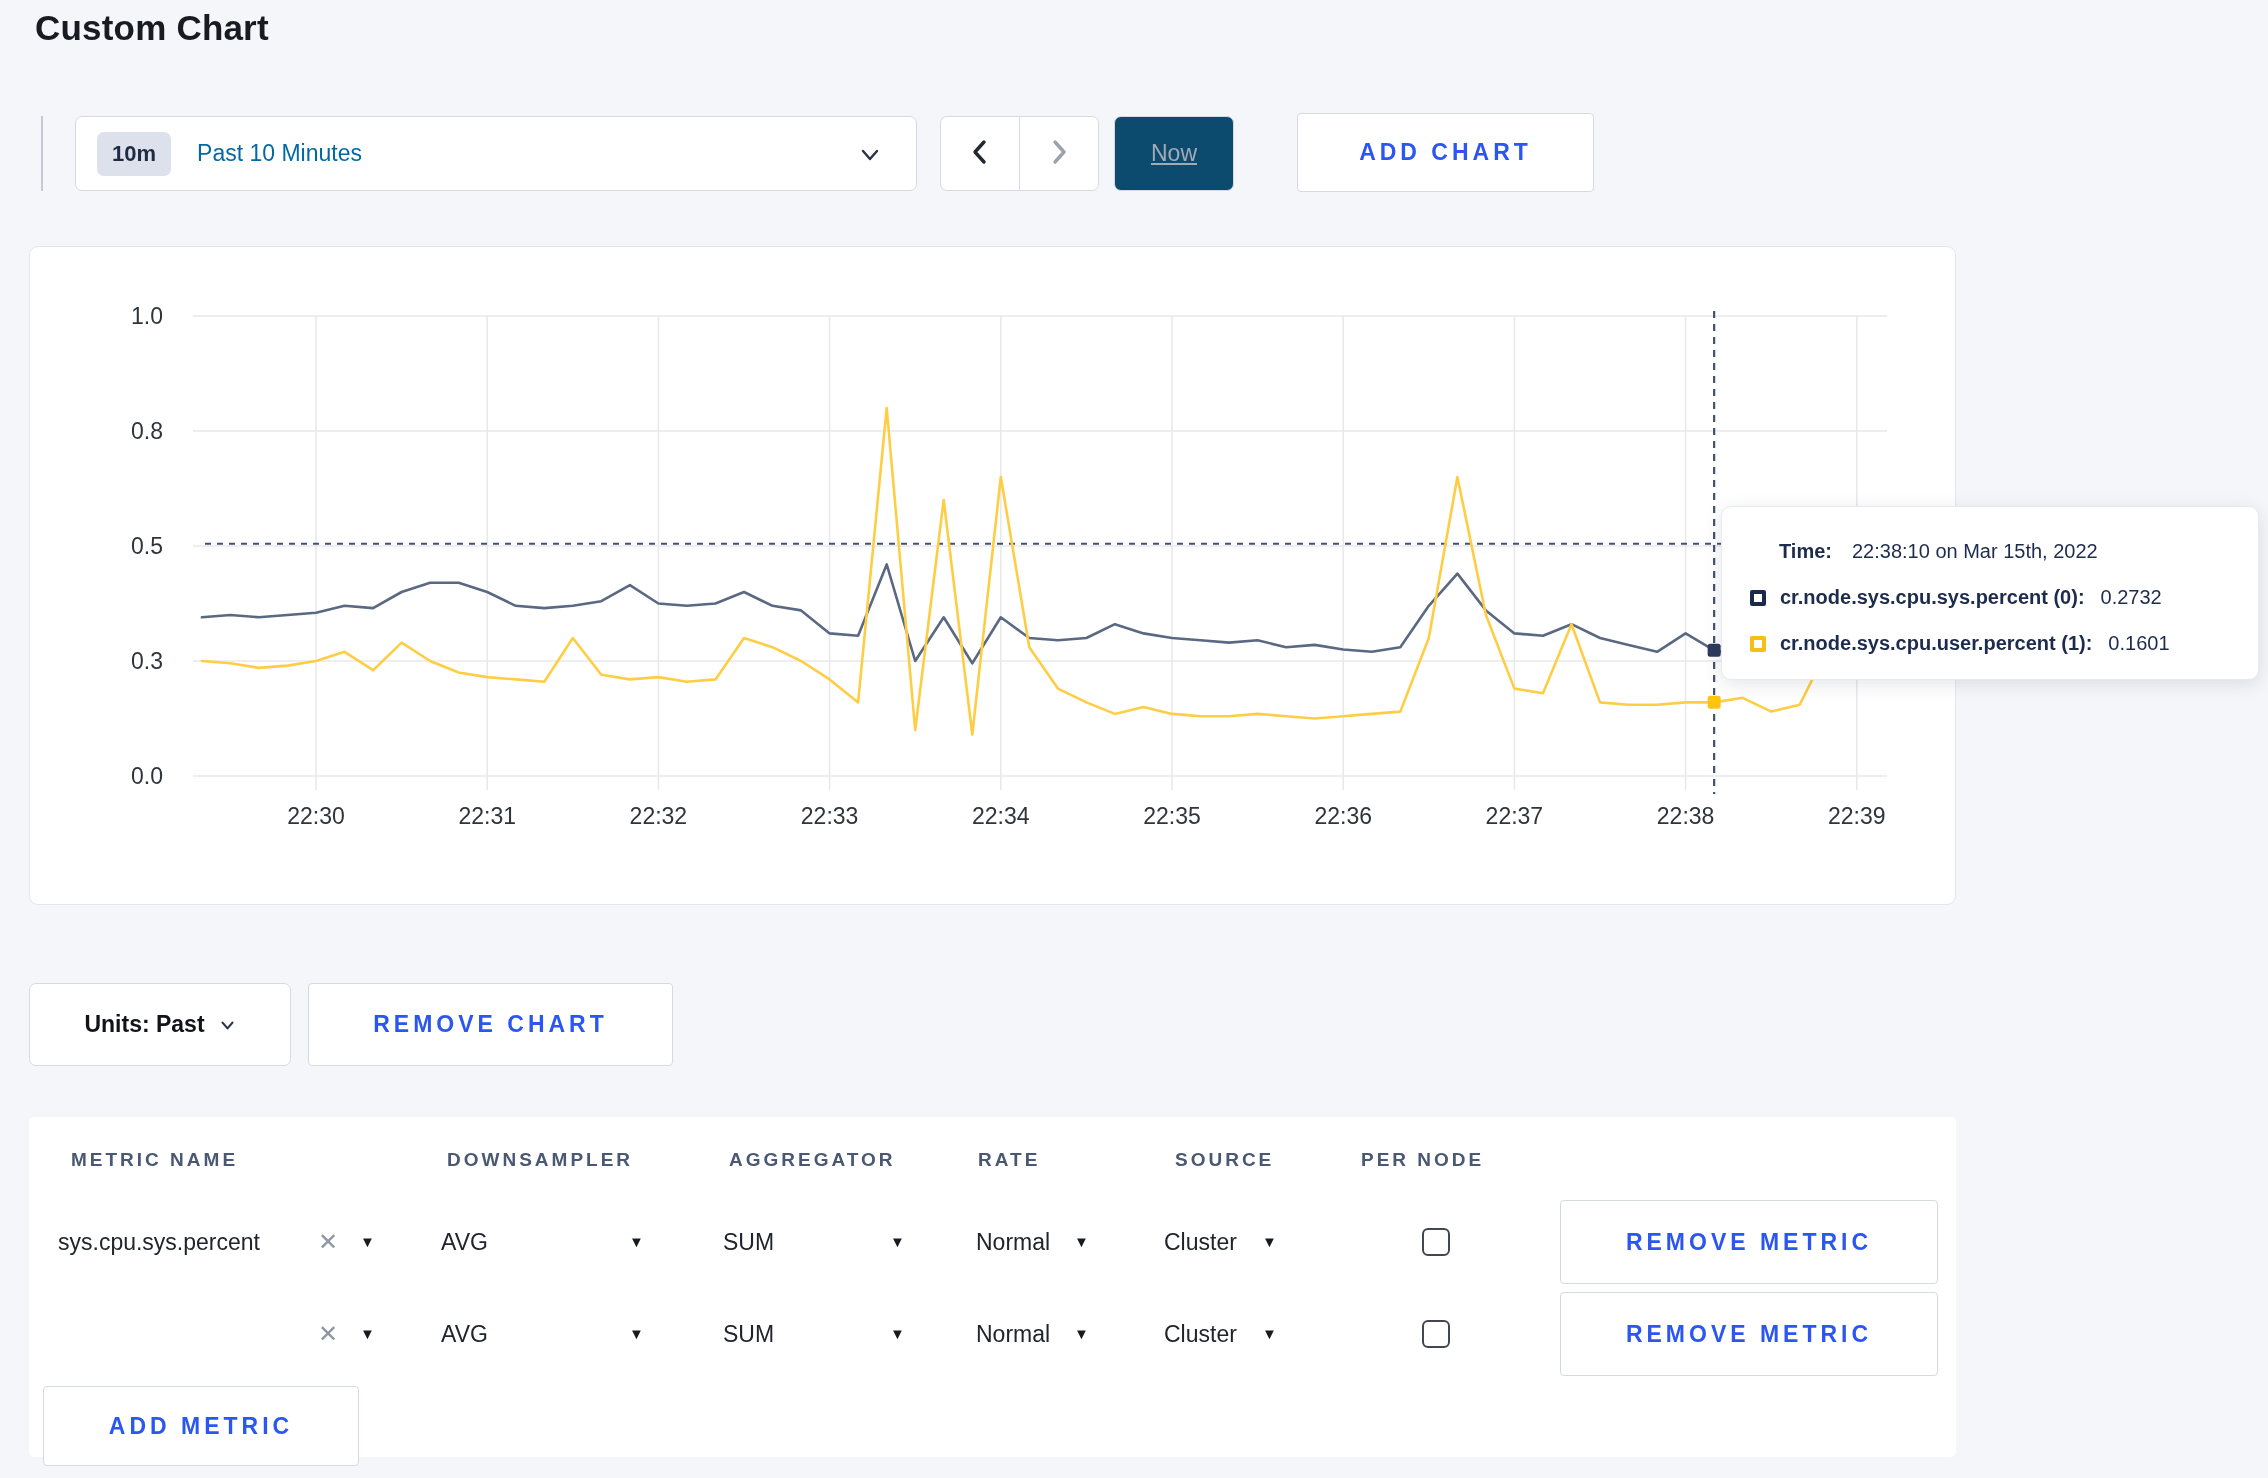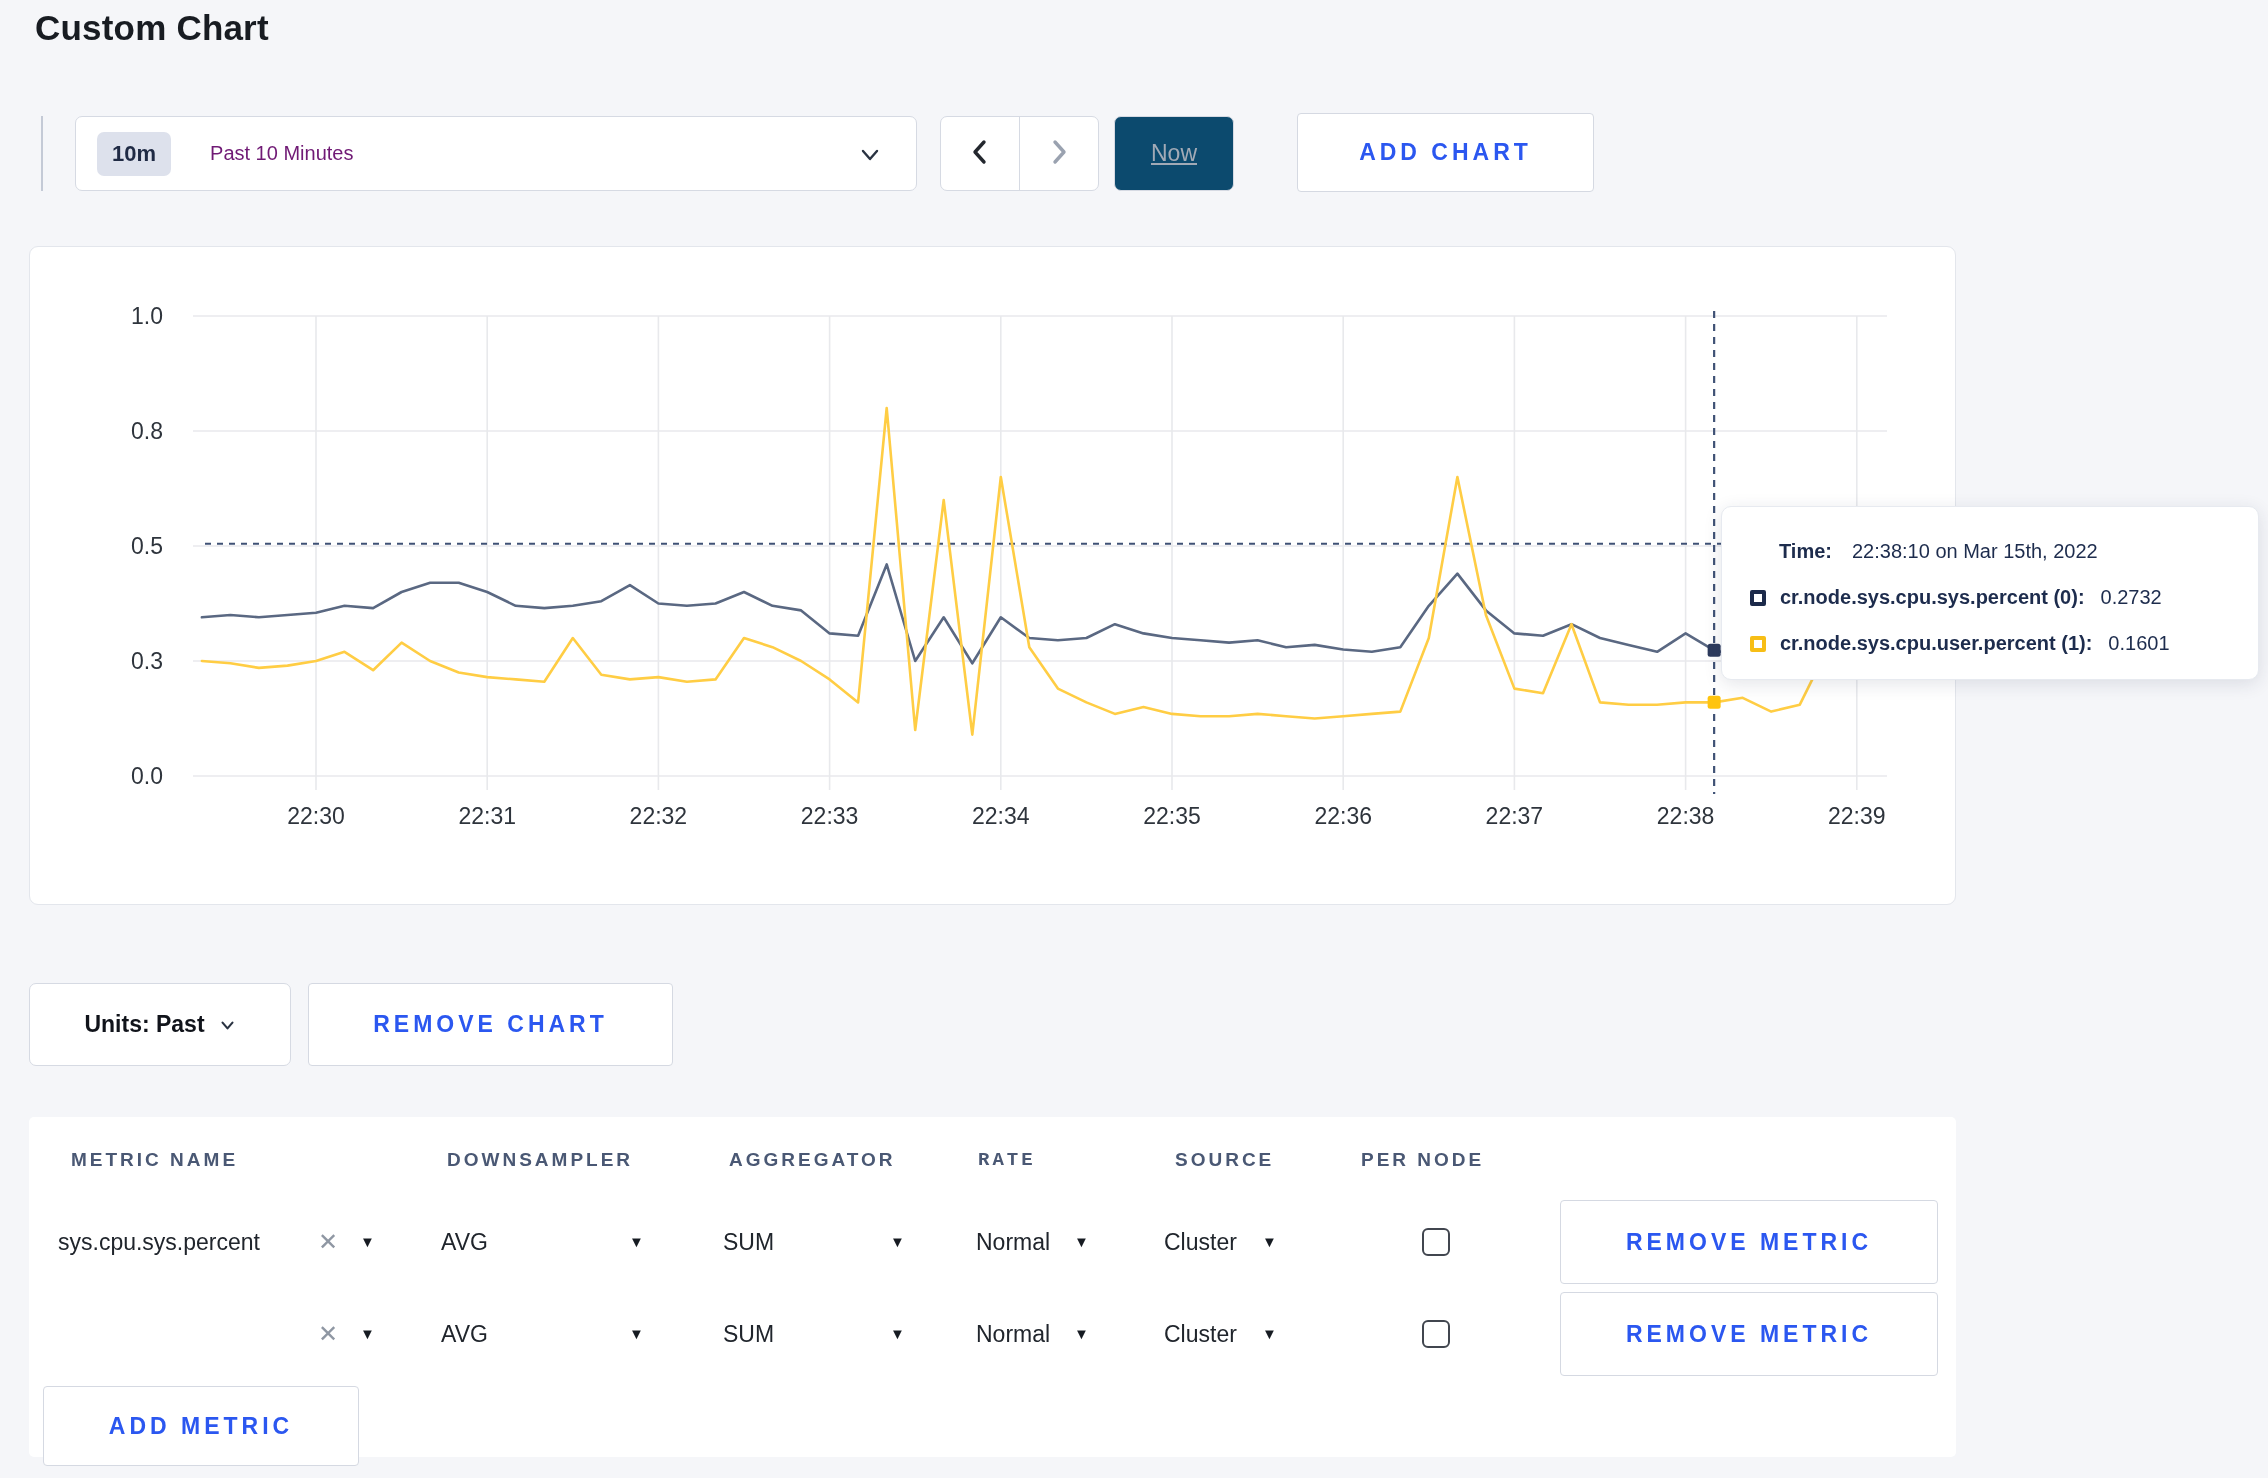--- a/index.html
+++ b/index.html
@@ -6,21 +6,21 @@
   body { font-family:"Liberation Sans", sans-serif; background:#f5f6f9; }
   .page { position:relative; width:2268px; height:1478px; background:#f5f6f9; overflow:hidden; }
 
   .page-title { position:absolute; left:35px; top:8px; font-size:35px; font-weight:700; color:#181c22; letter-spacing:.2px; }
 
   
   .toolbar-divider { position:absolute; left:41px; top:116px; width:2px; height:75px; background:#c4cad6; }
   .time-select { position:absolute; left:75px; top:116px; width:842px; height:75px; background:#fff;
                  border:1px solid #d6dae3; border-radius:7px; display:flex; align-items:center; cursor:pointer; }
   .time-badge { margin-left:21px; background:#dde1ec; border-radius:7px; padding:9px 15px; font-size:22px; font-weight:700; color:#1f2a44; }
-  .time-label { margin-left:39px; font-size:20px; color:#701a75; }
+  .time-label { margin-left:26px; font-size:23px; color:#0369a1; }
   .time-select .chev { position:absolute; right:34px; top:26px; }
   .arrow-group { position:absolute; left:940px; top:116px; width:159px; height:75px; background:#fff;
                  border:1px solid #d6dae3; border-radius:7px; display:flex; }
   .arrow-btn { flex:1; display:flex; align-items:center; justify-content:center; background:transparent; border:none; cursor:pointer; }
   .arrow-btn.prev { border-right:1px solid #d6dae3; }
   .now-btn { position:absolute; left:1114px; top:116px; width:120px; height:75px; background:#0c4a6e; border:1px solid #d6dae3;
              border-radius:7px; font-family:inherit; font-size:23px; color:#a2aab6; cursor:default;text-decoration:underline; }
   .btn-blue { background:#fff; border:1px solid #d5d9e2; border-radius:4px; color:#2b57f0; font-family:inherit;
               font-size:23px; font-weight:600; letter-spacing:4px; cursor:pointer; }
   .add-chart-btn { position:absolute; left:1297px; top:113px; width:297px; height:79px; }
@@ -44,21 +44,21 @@
   
   .units-btn { position:absolute; left:29px; top:983px; width:262px; height:83px; background:#fff; border:1px solid #d6dae3;
                border-radius:7px; font-family:inherit; font-size:23px; font-weight:700; color:#10131a; cursor:pointer; }
   .units-btn .chev { margin-left:14px; position:relative; top:2px; }
   .remove-chart-btn { position:absolute; left:308px; top:983px; width:365px; height:83px; }
 
   
   .metrics-card { position:absolute; left:29px; top:1117px; width:1927px; height:340px; background:#fff; border-radius:5px; }
   .mt-header { position:absolute; top:20px; left:0; width:100%; height:46px; }
   .mt-header span { position:absolute; font-size:19px; font-weight:700; letter-spacing:3px; color:#4a5874; line-height:46px; }
-  .h-metric{left:42px;} .h-down{left:418px;} .h-agg{left:700px;} .h-rate{left:949px;font-family:Liberation Mono, monospace;} .h-source{left:1146px;} .h-pernode{left:1332px;}
+  .h-metric{left:42px;} .h-down{left:418px;} .h-agg{left:700px;} .h-rate{left:949px;} .h-source{left:1146px;} .h-pernode{left:1332px;}
   .mt-row { position:absolute; left:0; width:100%; height:92px; }
   .mt-row.r0 { top:79px; } .mt-row.r1 { top:171px; }
   .cell { position:absolute; font-size:23px; color:#20252c; line-height:92px; white-space:nowrap; }
   .c-metric{left:29px;} .c-x{left:289px; color:#8f97a3; font-size:24px; cursor:pointer;}
   .caret { position:absolute; font-size:15px; color:#161b22; line-height:92px; }
   .ca-metric{left:331px;} .ca-down{left:600px;} .ca-agg{left:861px;} .ca-rate{left:1045px;} .ca-source{left:1233px;}
   .c-down{left:412px; cursor:pointer;} .c-agg{left:694px; cursor:pointer;} .c-rate{left:947px; cursor:pointer;} .c-source{left:1135px; cursor:pointer;}
   .checkbox { position:absolute; left:1393px; top:32px; width:28px; height:28px; border:2px solid #41464f; border-radius:6px; background:#fff; cursor:pointer; }
   .remove-metric-btn { position:absolute; left:1531px; top:4px; width:378px; height:84px; }
   .add-metric-btn { position:absolute; left:43px; top:1386px; width:316px; height:80px; }

